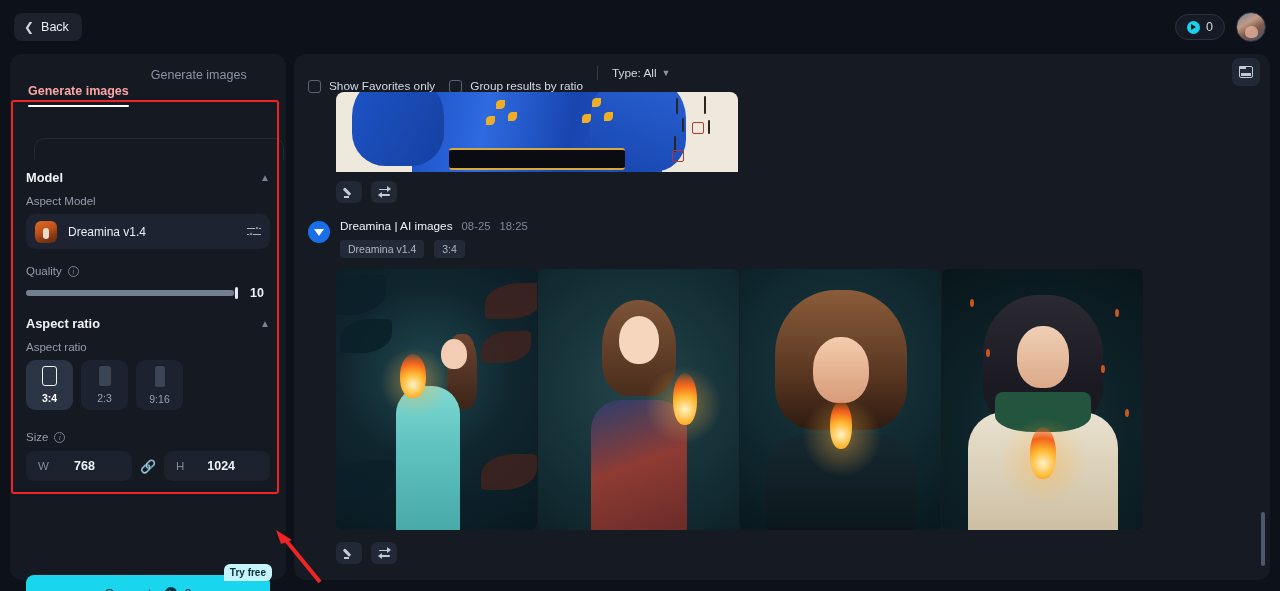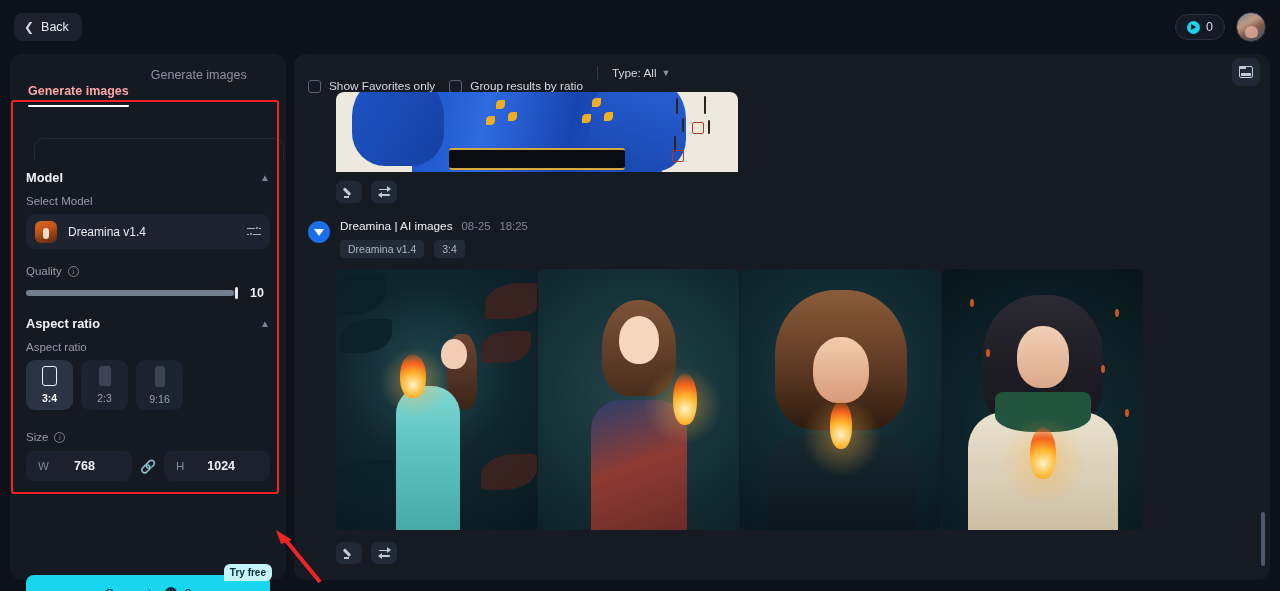--- a/index.html
+++ b/index.html
@@ -371,21 +371,21 @@
       <div class="tab">Generate images</div>
     </div>
     <div class="ghost-box"></div>
 
     <div class="panel-body">
 
       <div class="section-head">
         <span class="section-title">Model</span>
         <span class="caret">▲</span>
       </div>
-      <span class="sub-label">Select Model</span>
+      <span class="sub-label">Aspect Model</span>
       <div class="model-row">
         <span class="model-thumb"></span>
         <span class="model-name">Dreamina v1.4</span>
         <span class="tune-icon">
             <i></i>
             <i></i>
             <b></b>
             <b></b>
           </span>
       </div>

